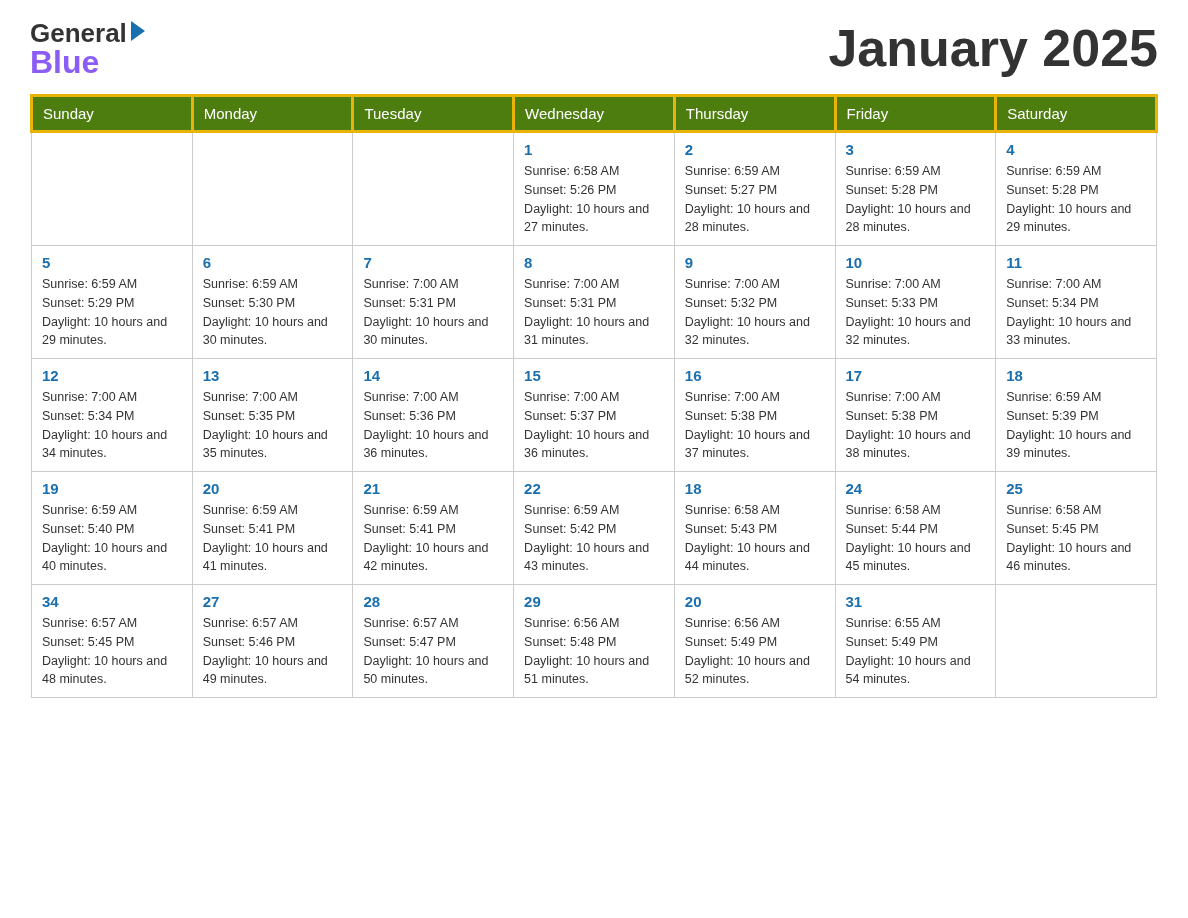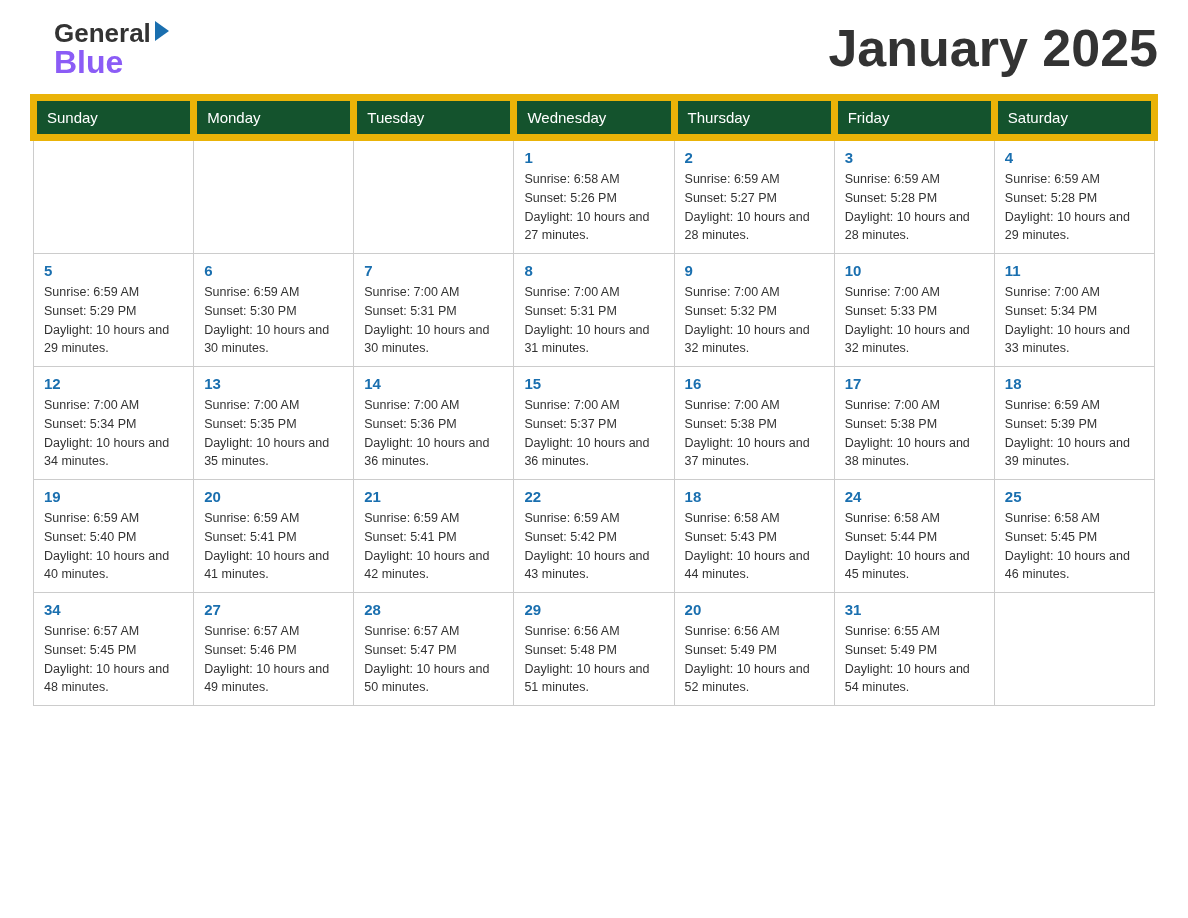--- a/index.html
+++ b/index.html
@@ -9,21 +9,20 @@
       color: #333;
       width: 1188px;
       min-height: 918px;
       padding: 20px 30px;
     }
     .header-area {
       display: flex;
       justify-content: space-between;
       align-items: flex-start;
       margin-bottom: 16px;
-      margin-left: 24px;
     }
     .logo {
       display: flex;
       flex-direction: column;
       align-items: flex-start;
     }
     .logo-text-general {
       font-size: 26px;
       font-weight: bold;
       color: #333;
@@ -61,27 +60,27 @@
       font-size: 20px;
       color: #555;
       margin-top: 4px;
     }
     .calendar-table {
       width: 100%;
       border-collapse: collapse;
       border: 1px solid #aaa;
     }
     .calendar-table th {
-      background-color: #14532d;
+      background-color: #4d7c0f;
       color: #fff;
       font-size: 15px;
       font-weight: normal;
       padding: 8px 10px;
       text-align: left;
-      border: 7px solid #eab308;
+      border: 3px solid #eab308;
       margin-top: 12px;
     }
     .calendar-table td {
       vertical-align: top;
       padding: 8px 10px;
       border: 1px solid #ccc;
       width: 14.28%;
       min-height: 110px;
       font-size: 13px;
       color: #333;

